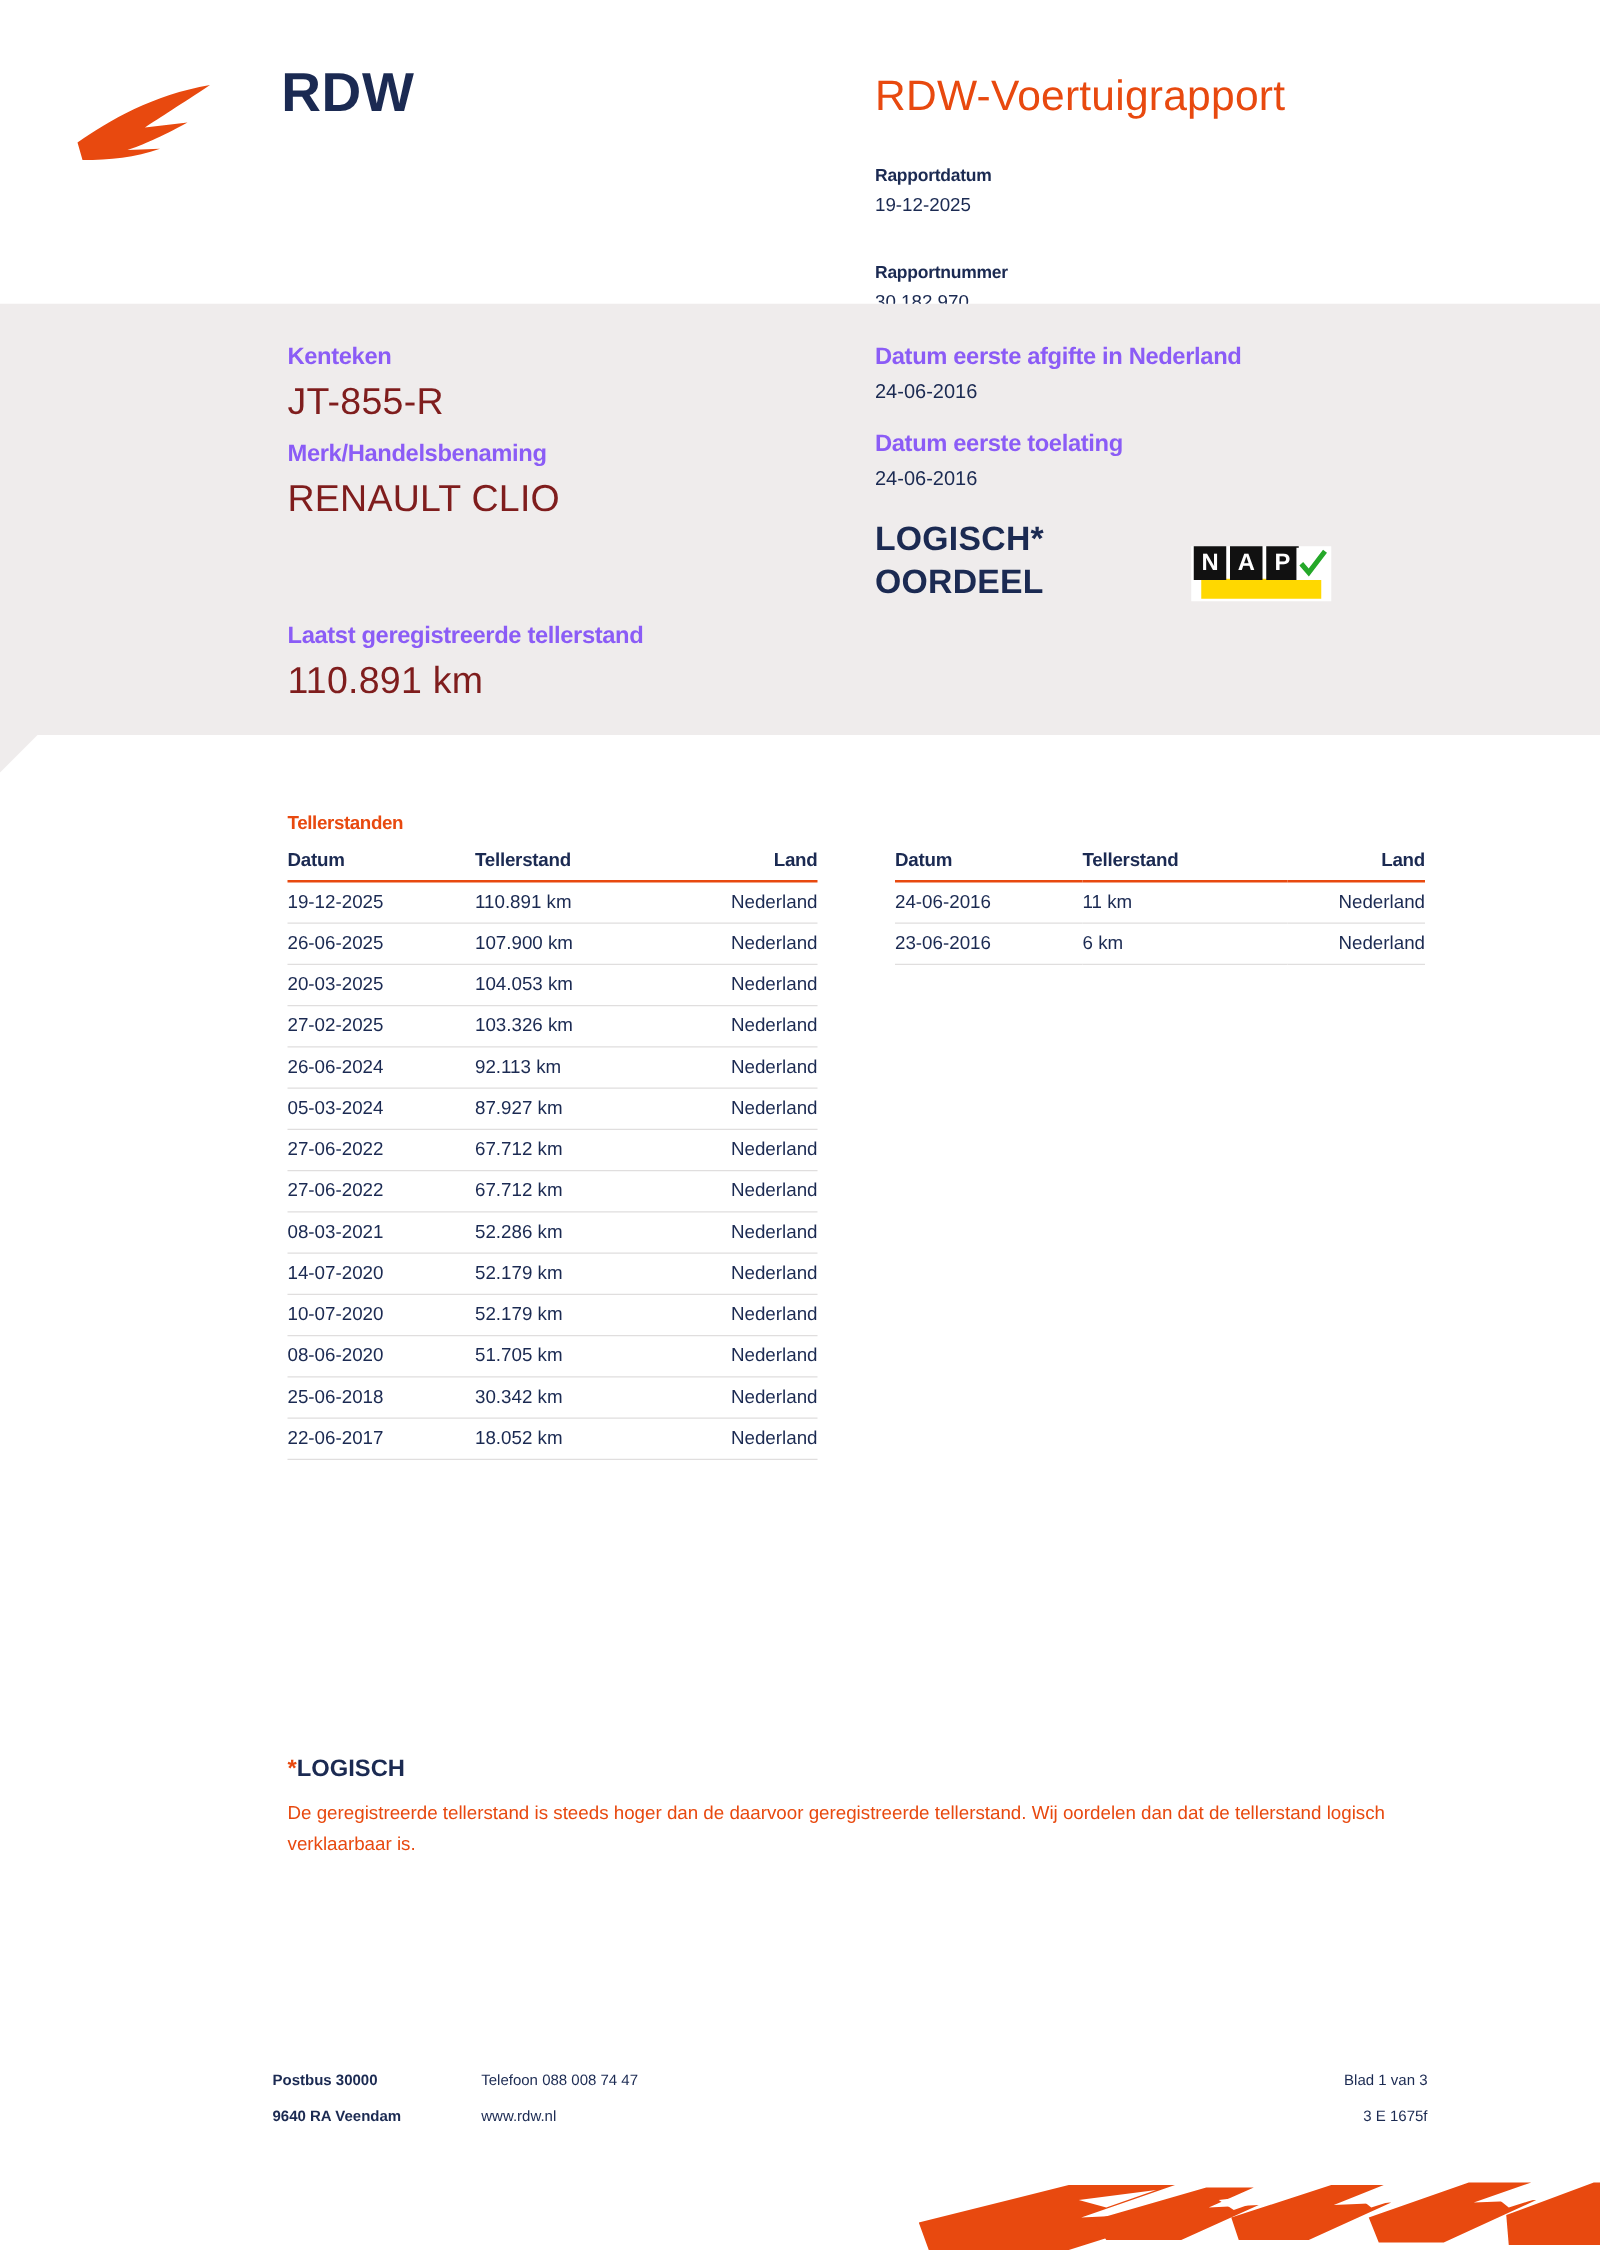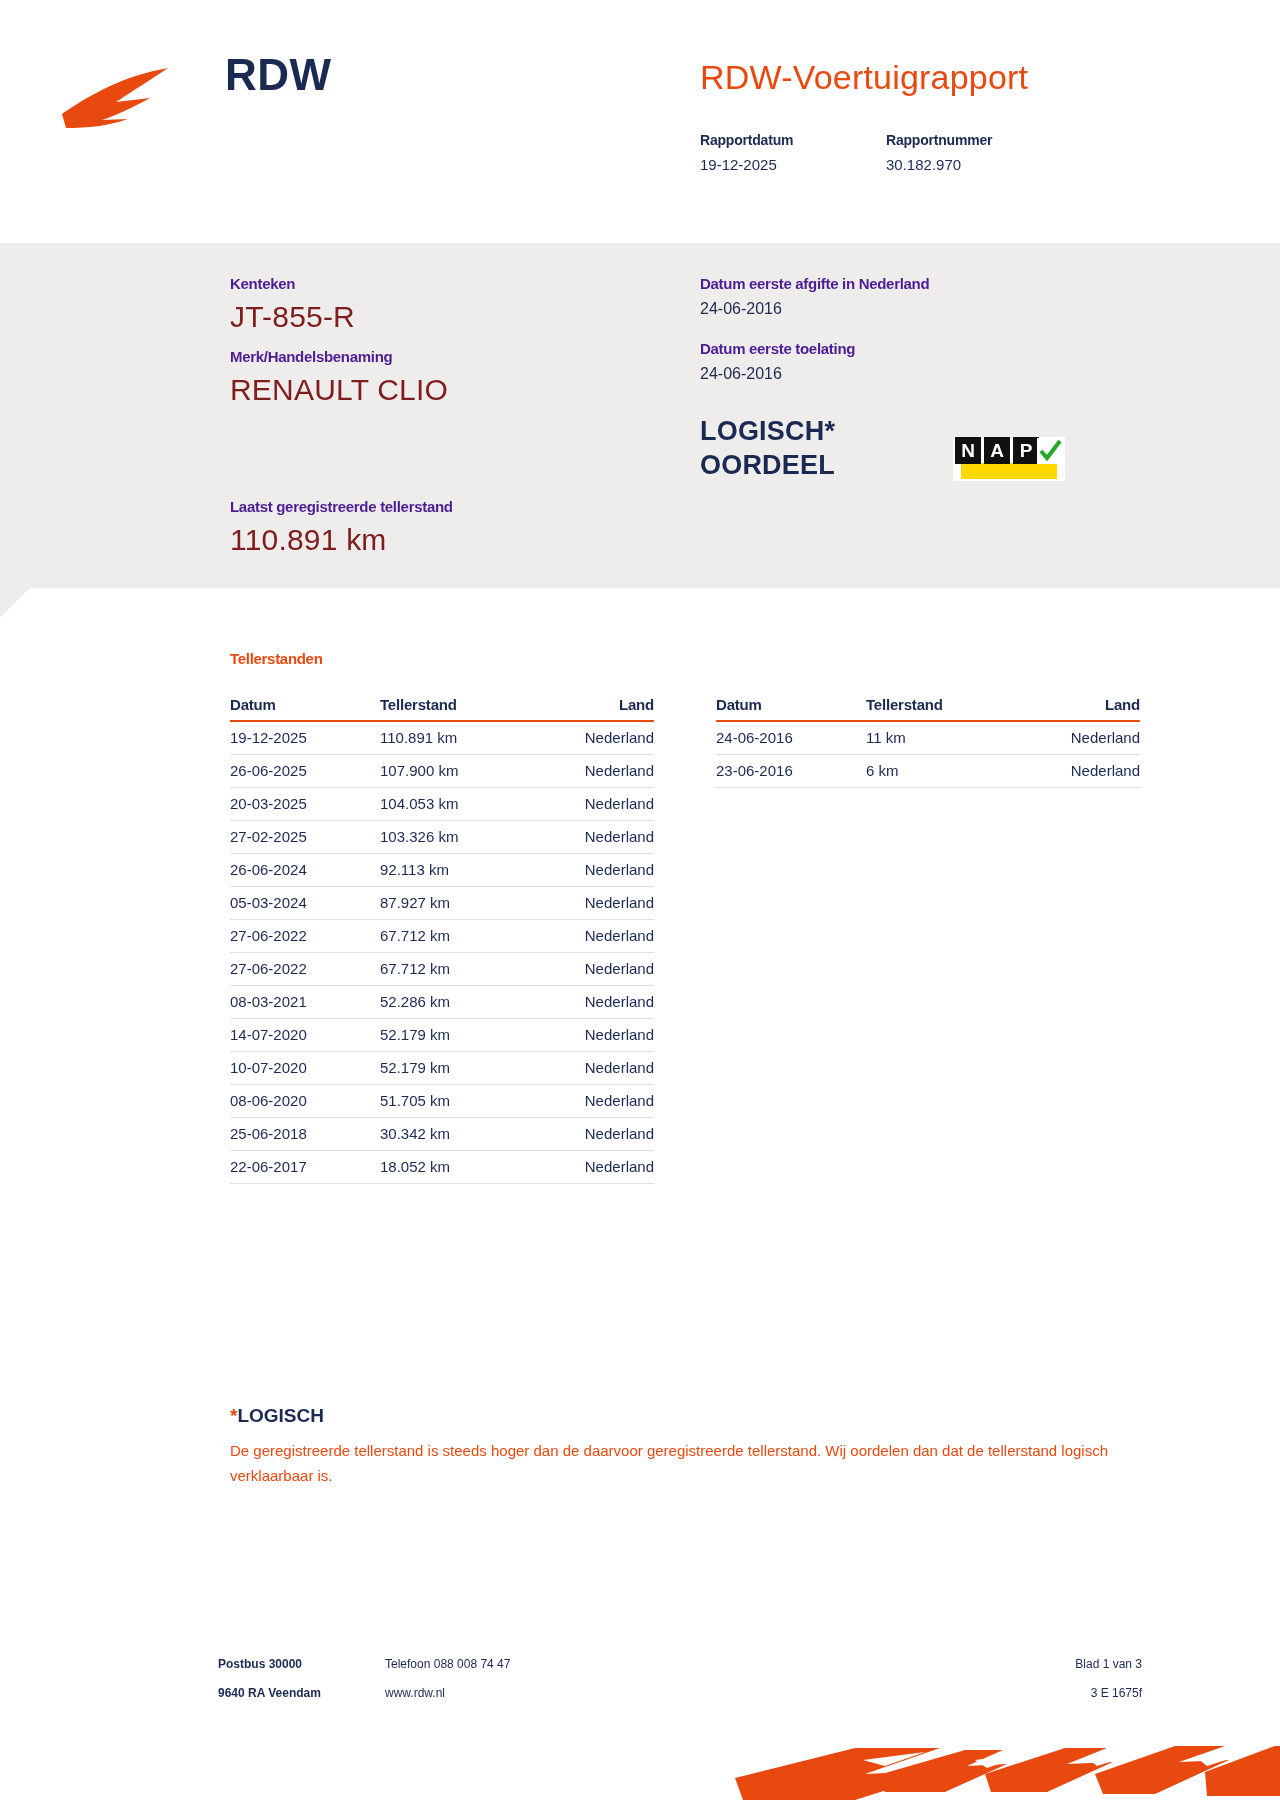--- a/index.html
+++ b/index.html
@@ -52,20 +52,21 @@
     font-size: 34px;
     color: #e8490f;
     letter-spacing: 0.2px;
   }
   .meta {
     position: absolute;
     left: 700px;
     top: 132px;
     display: flex;
     gap: 36px;
+    flex-direction: column;
   }
   .meta-block {
     min-width: 150px;
   }
   .meta-label {
     font-size: 14px;
     font-weight: bold;
     color: #1b2a52;
     letter-spacing: -0.2px;
     margin-bottom: 8px;
@@ -94,23 +95,23 @@
     border-right: 30px solid transparent;
   }
   .panel-inner {
     position: absolute;
     left: 0;
     top: 243px;
     width: 1280px;
     height: 345px;
   }
   .field-label {
-    font-size: 15px;
-    font-weight: bold;
-    color: #4c1d95;
+    font-size: 19px;
+    font-weight: bold;
+    color: #8b5cf6;
     letter-spacing: -0.3px;
   }
   .field-value-lg {
     font-size: 30px;
     color: #7f1d1d;
     letter-spacing: 0.2px;
   }
   .field-value-sm {
     font-size: 16px;
     color: #1b2a52;
@@ -212,21 +213,20 @@
     top: 0px;
     font-size: 15px;
     font-weight: bold;
     color: #e8490f;
     letter-spacing: -0.3px;
   }
   table.rdw {
     border-collapse: collapse;
     font-size: 15px;
     color: #1b2a52;
-    margin-top: 16px;
   }
   table.rdw th {
     font-size: 15px;
     font-weight: bold;
     color: #1b2a52;
     padding: 4px 0 7px 0;
     letter-spacing: -0.2px;
     border-bottom: 2px solid #e8490f;
   }
   table.rdw td {

